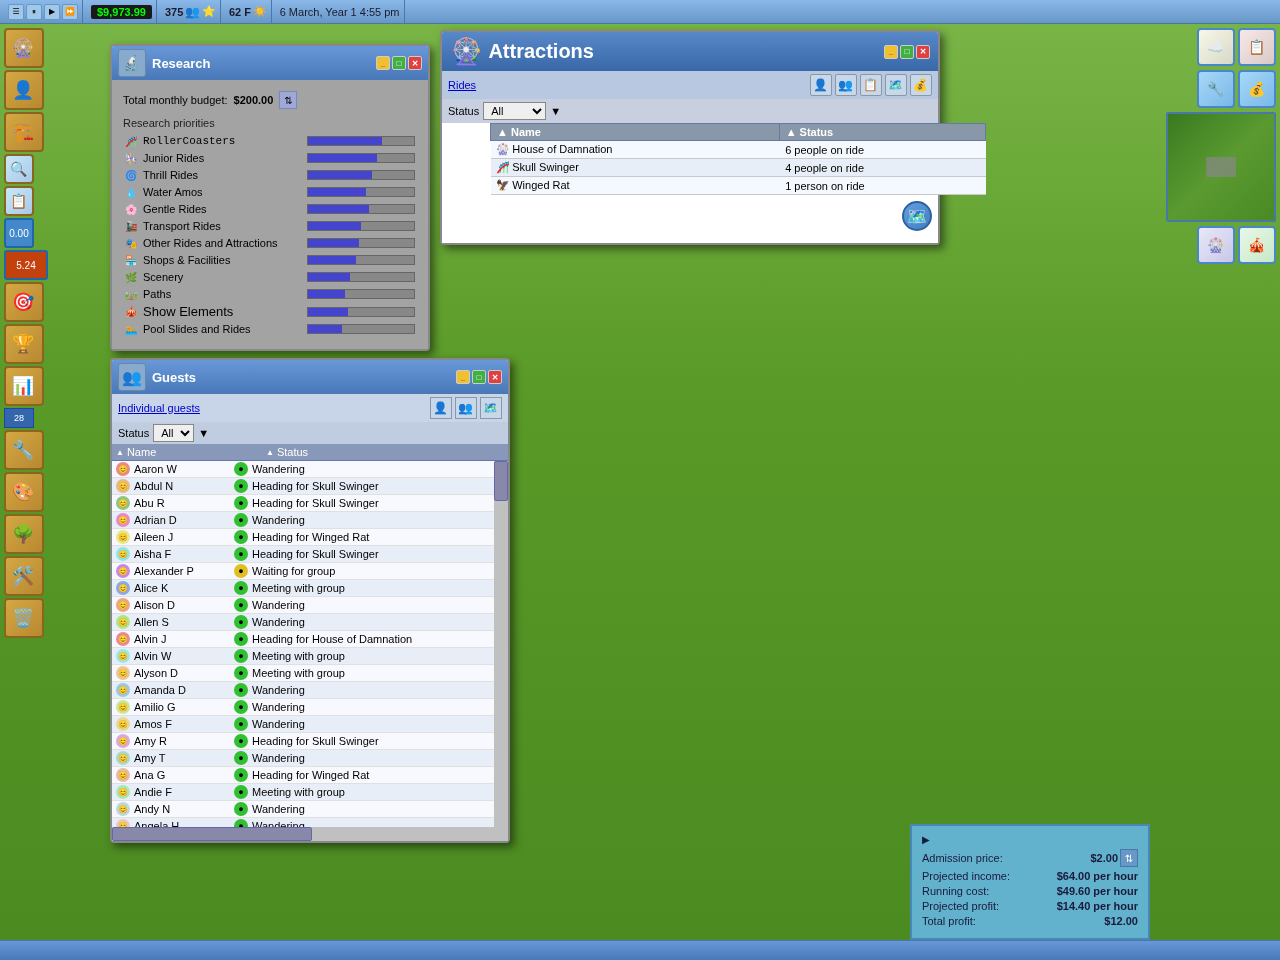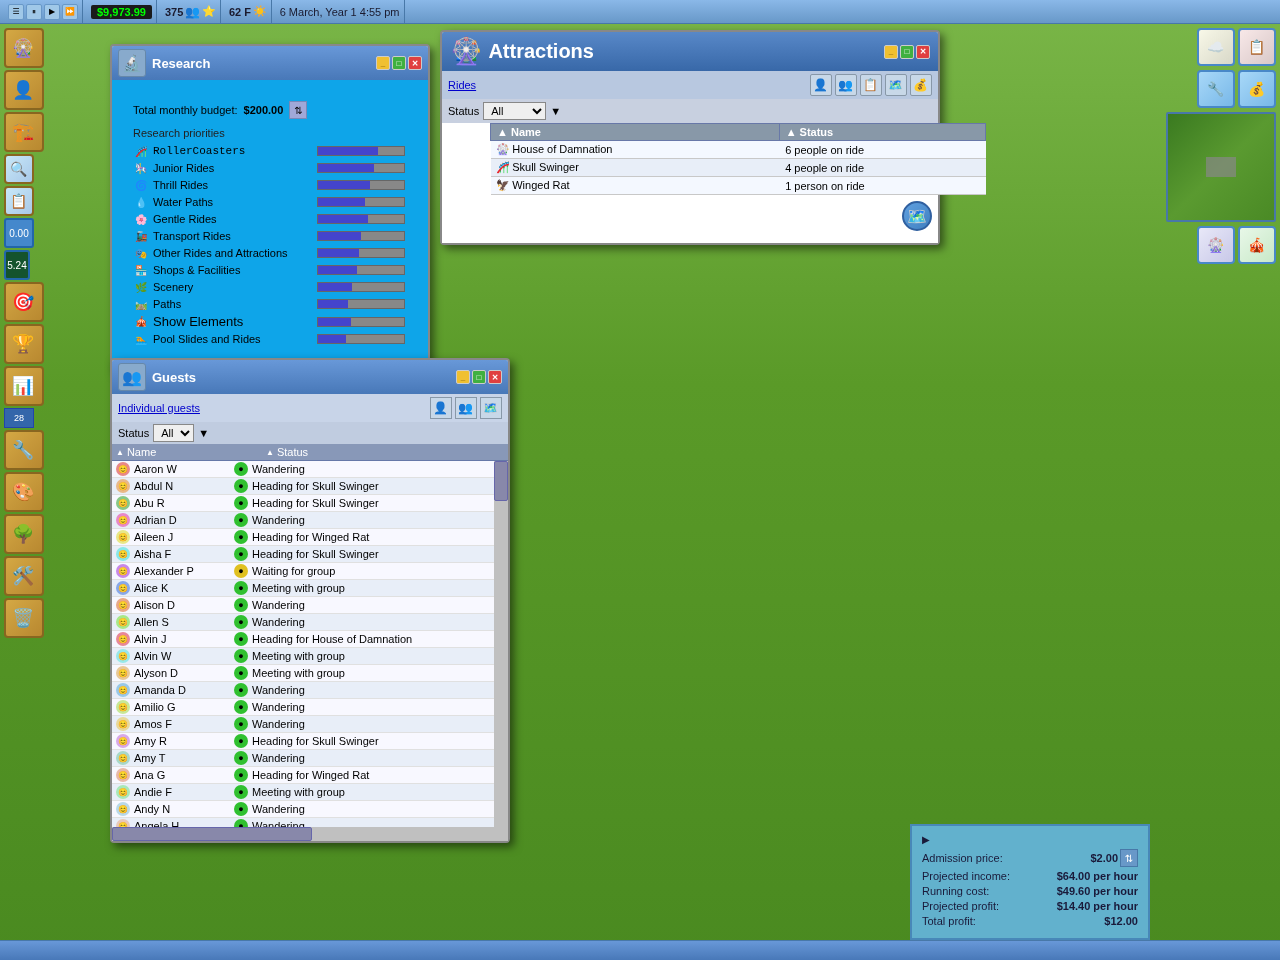--- a/index.html
+++ b/index.html
@@ -150,22 +150,22 @@
     .win-btn.close { background: #e04040; color: white; }
 
     
     .research-window {
       top: 44px;
       left: 110px;
       width: 320px;
     }
 
     .research-content {
-      padding: 21px;
-      background: #0ea5e9;
+      padding: 11px;
+      background: #a3a3a3;
     }
 
     .budget-row {
       display: flex;
       align-items: center;
       gap: 6px;
       margin-bottom: 8px;
       font-size: 11px;
     }
 
@@ -579,21 +579,21 @@
   </div>
 </div>
 
 <div class="left-sidebar">
   <div class="sidebar-icon">🎡</div>
   <div class="sidebar-icon">👤</div>
   <div class="sidebar-icon">🏗️</div>
   <div class="sidebar-icon small" style="background:linear-gradient(135deg,#c8e8f8,#a8c8e8);">🔍</div>
   <div class="sidebar-icon small" style="background:linear-gradient(135deg,#c8e8f8,#a8c8e8);">📋</div>
   <div style="width:30px;height:30px;background:#4488cc;border:2px solid #2266aa;border-radius:3px;display:flex;align-items:center;justify-content:center;font-size:10px;color:white;cursor:pointer;">0.00</div>
-  <div style="width:26px;height:30px;background:#14532d;border:2px solid #2266aa;border-radius:3px;display:flex;align-items:center;justify-content:center;font-size:10px;color:white;cursor:pointer;">5.24</div>
+  <div style="width:44px;height:30px;background:#c2410c;border:2px solid #2266aa;border-radius:3px;display:flex;align-items:center;justify-content:center;font-size:10px;color:white;cursor:pointer;">5.24</div>
   <div class="sidebar-icon">🎯</div>
   <div class="sidebar-icon">🏆</div>
   <div class="sidebar-icon">📊</div>
   <div style="width:30px;height:20px;background:#3366aa;border:1px solid #2244aa;display:flex;align-items:center;justify-content:center;font-size:9px;color:white;">28</div>
   <div class="sidebar-icon">🔧</div>
   <div class="sidebar-icon">🎨</div>
   <div class="sidebar-icon">🌳</div>
   <div class="sidebar-icon">🛠️</div>
   <div class="sidebar-icon">🗑️</div>
 </div>
@@ -634,21 +634,21 @@
       </div>
       <div class="research-item">
         <div class="research-icon">🌀</div>
         <span style="width:160px;font-size:11px;">Thrill Rides</span>
         <div class="research-bar-container">
           <div class="research-bar" style="width:60%;"></div>
         </div>
       </div>
       <div class="research-item">
         <div class="research-icon">💧</div>
-        <span style="width:160px;font-size:11px;">Water Paths</span>
+        <span style="width:160px;font-size:11px;">Water Amos</span>
         <div class="research-bar-container">
           <div class="research-bar" style="width:55%;"></div>
         </div>
       </div>
       <div class="research-item">
         <div class="research-icon">🌸</div>
         <span style="width:160px;font-size:11px;">Gentle Rides</span>
         <div class="research-bar-container">
           <div class="research-bar" style="width:58%;"></div>
         </div>

